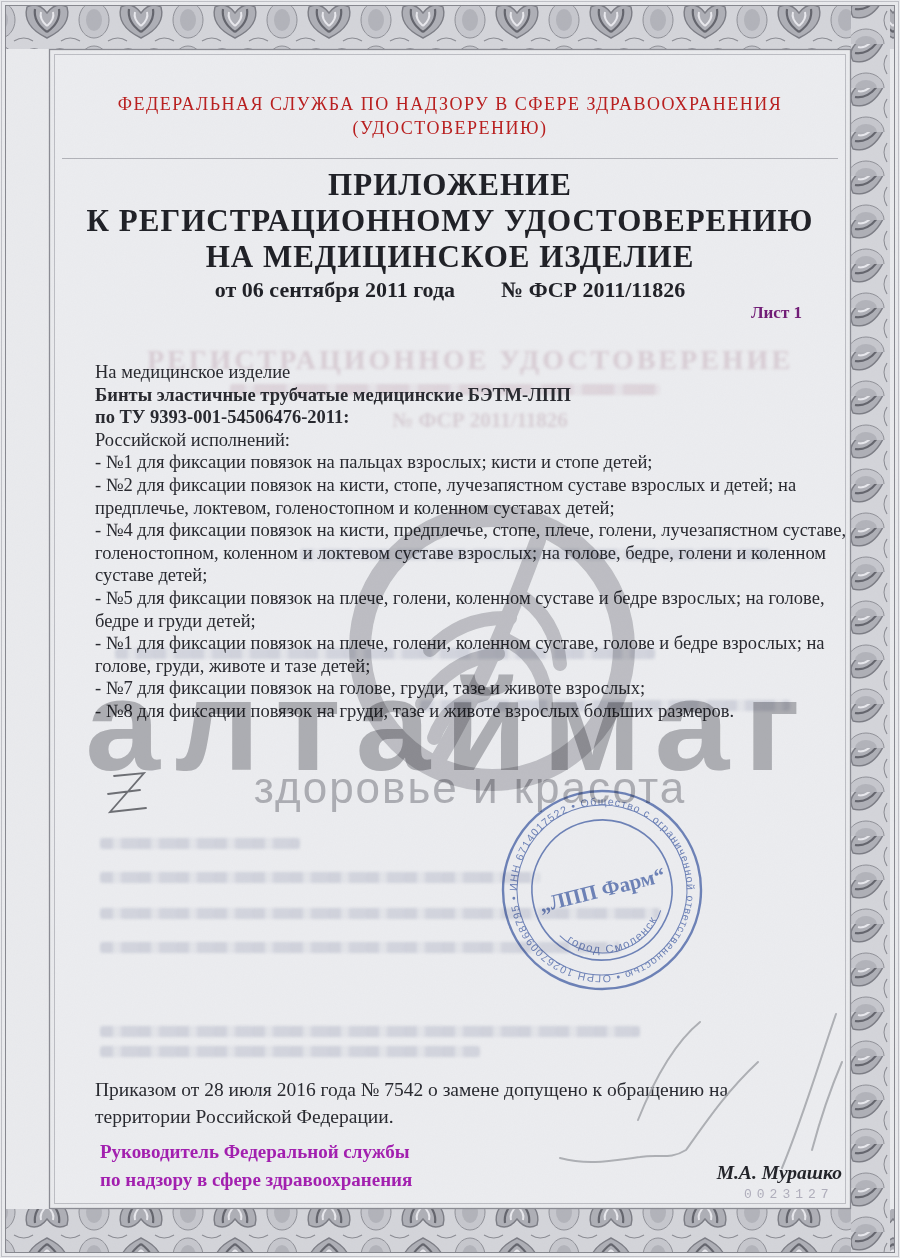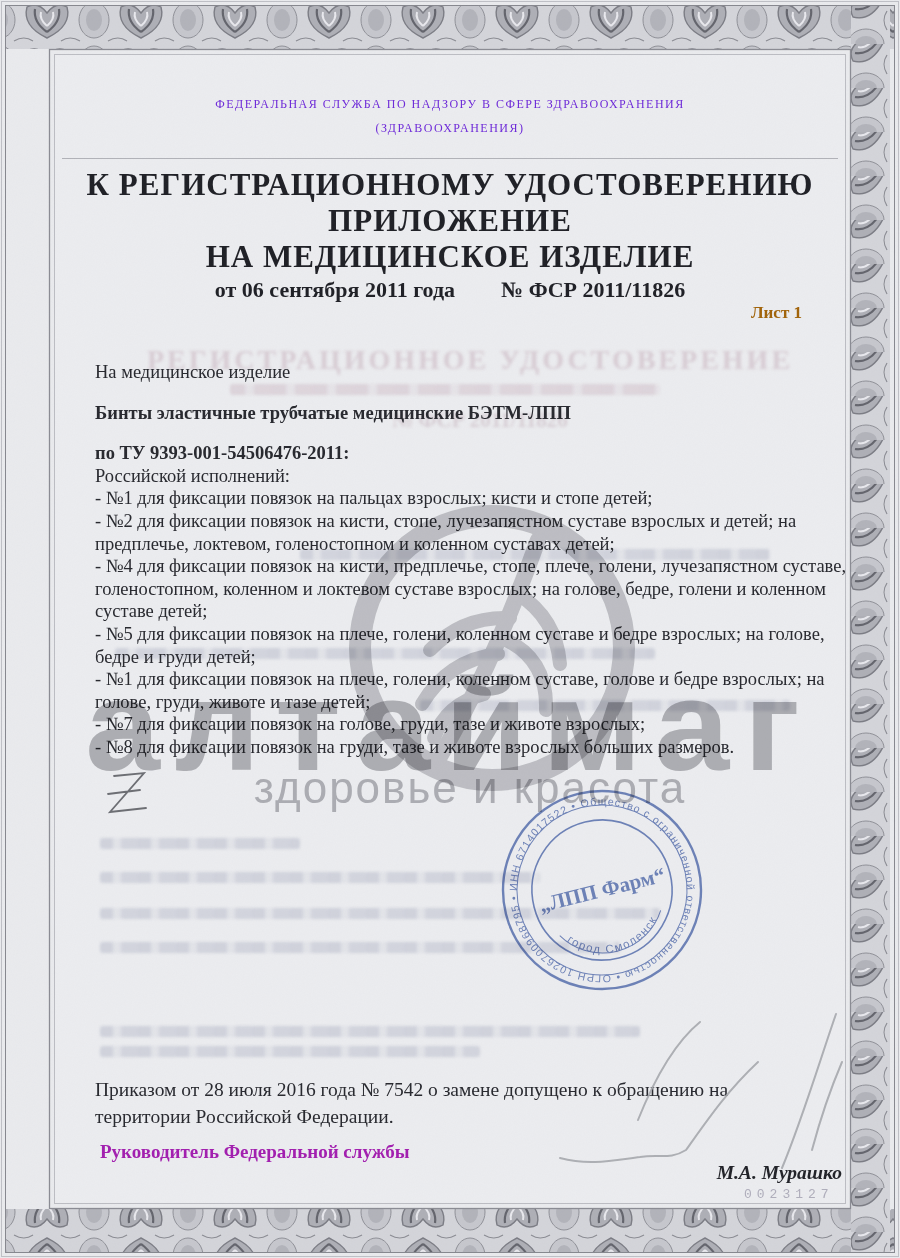--- a/index.html
+++ b/index.html
@@ -4,31 +4,31 @@
 <style>
   html,body{margin:0;padding:0;background:#cfcfd2;}
   #page{
     position:relative;width:900px;height:1258px;margin:0 auto;
     background:#eaebee;overflow:hidden;
     font-family:"Liberation Serif", serif;color:#23242a;
   }
   .abs{position:absolute;}
   
   .agency{top:92px;left:70px;width:760px;text-align:center;
-    font-size:12px;letter-spacing:1.5px;line-height:24px;color:#6d28d9;z-index:3;}
+    font-size:18px;letter-spacing:1.5px;line-height:24px;color:#b91c1c;z-index:3;}
   .rule{top:158px;left:62px;width:776px;border-top:1px solid rgba(130,130,138,.55);z-index:3;}
   .title{top:167px;left:60px;width:780px;text-align:center;z-index:3;
     font-weight:bold;font-size:31px;line-height:36px;letter-spacing:1px;color:#1d1e24;}
   .dateline{top:277px;left:60px;width:780px;z-index:3;display:flex;justify-content:center;gap:46px;
     font-weight:bold;font-size:22px;color:#1d1e24;}
-  .sheet{top:303px;right:98px;font-weight:bold;font-size:17px;z-index:3;color:#a16207;}
+  .sheet{top:303px;right:98px;font-weight:bold;font-size:17px;z-index:3;color:#701a75;}
   
   .bodytext{top:361px;left:95px;width:752px;z-index:3;
     font-size:18.5px;line-height:22.6px;color:#26272d;}
-  .bodytext .b{font-weight:bold;margin-top:18px;}
+  .bodytext .b{font-weight:bold;}
   
   .ghost1{top:344px;left:140px;width:660px;text-align:center;font-weight:bold;font-size:28px;
     letter-spacing:3px;color:rgba(198,174,186,.5);filter:blur(1.6px);z-index:2;}
   .ghost2{top:408px;left:300px;width:360px;text-align:center;font-weight:bold;font-size:21px;
     color:rgba(190,168,180,.45);filter:blur(1.8px);z-index:2;}
   .gbar{position:absolute;height:11px;border-radius:3px;filter:blur(1.6px);z-index:2;
     background:repeating-linear-gradient(90deg,rgba(145,150,175,.30) 0 13px,rgba(145,150,175,.10) 13px 21px,rgba(145,150,175,.28) 21px 38px);}
   .gbar.pink{background:repeating-linear-gradient(90deg,rgba(190,160,175,.32) 0 15px,rgba(190,160,175,.12) 15px 24px,rgba(190,160,175,.30) 24px 41px);}
   
   .wm-brand{top:652px;left:52px;width:796px;text-align:center;z-index:4;
@@ -126,27 +126,27 @@
   <div class="gbar" style="top:700px;left:420px;width:370px;"></div>
   <div class="gbar" style="top:838px;left:100px;width:200px;"></div>
   <div class="gbar" style="top:872px;left:100px;width:440px;"></div>
   <div class="gbar" style="top:908px;left:100px;width:560px;"></div>
   <div class="gbar" style="top:942px;left:100px;width:520px;"></div>
   <div class="gbar" style="top:1026px;left:100px;width:540px;"></div>
   <div class="gbar" style="top:1046px;left:100px;width:380px;"></div>
 
   <div class="abs agency">
     <div>ФЕДЕРАЛЬНАЯ СЛУЖБА ПО НАДЗОРУ В СФЕРЕ ЗДРАВООХРАНЕНИЯ</div>
-    <div>(ЗДРАВООХРАНЕНИЯ)</div>
+    <div>(УДОСТОВЕРЕНИЮ)</div>
   </div>
   <div class="abs rule"></div>
 
   <div class="abs title">
+    <div>ПРИЛОЖЕНИЕ</div>
     <div>К РЕГИСТРАЦИОННОМУ УДОСТОВЕРЕНИЮ</div>
-    <div>ПРИЛОЖЕНИЕ</div>
     <div>НА МЕДИЦИНСКОЕ ИЗДЕЛИЕ</div>
   </div>
   <div class="abs dateline">
     <span>от  06 сентября 2011 года</span>
     <span>№  ФСР 2011/11826</span>
   </div>
   <div class="abs sheet">Лист 1</div>
 
   <div class="abs bodytext">
     <div>На медицинское изделие</div>
@@ -201,20 +201,21 @@
       <path d="M118 120 C138 70 158 40 180 22"></path>
       <path d="M40 158 C70 166 95 160 120 157 C140 154 150 160 166 150 C186 122 206 92 238 62"></path>
       <path d="M262 168 C282 120 300 60 316 14"></path>
       <path d="M292 150 C300 120 310 90 322 62"></path>
     </g>
   </svg>
 
   <div class="abs order">Приказом от 28 июля 2016 года № 7542 о замене допущено к обращению на территории Российской Федерации.</div>
   <div class="abs signer">
     <div>Руководитель Федеральной службы</div>
+    <div>по надзору в сфере здравоохранения</div>
   </div>
   <div class="abs signername">М.А. Мурашко</div>
   <div class="abs serial">0023127</div>
 
   <svg class="abs noise" width="900" height="1258">
     <rect width="900" height="1258" fill="#ffffff" filter="url(#paperNoise)" opacity="0.10"></rect>
   </svg>
 
 </div>
 

